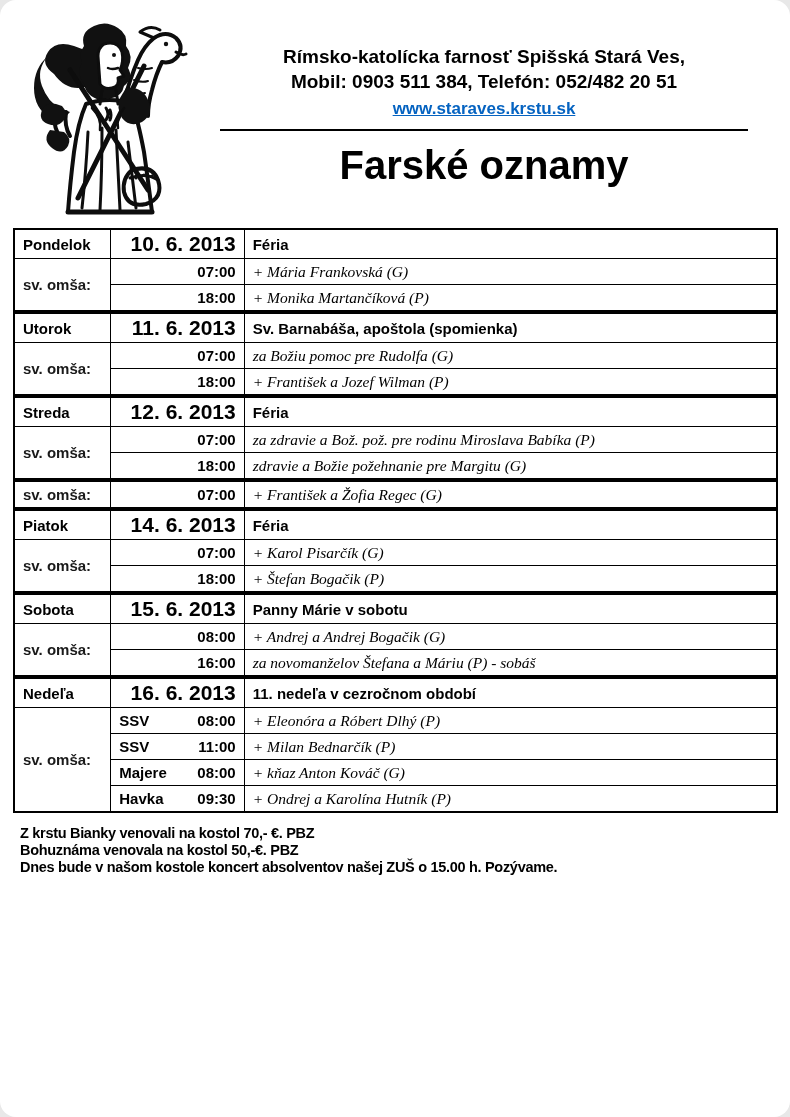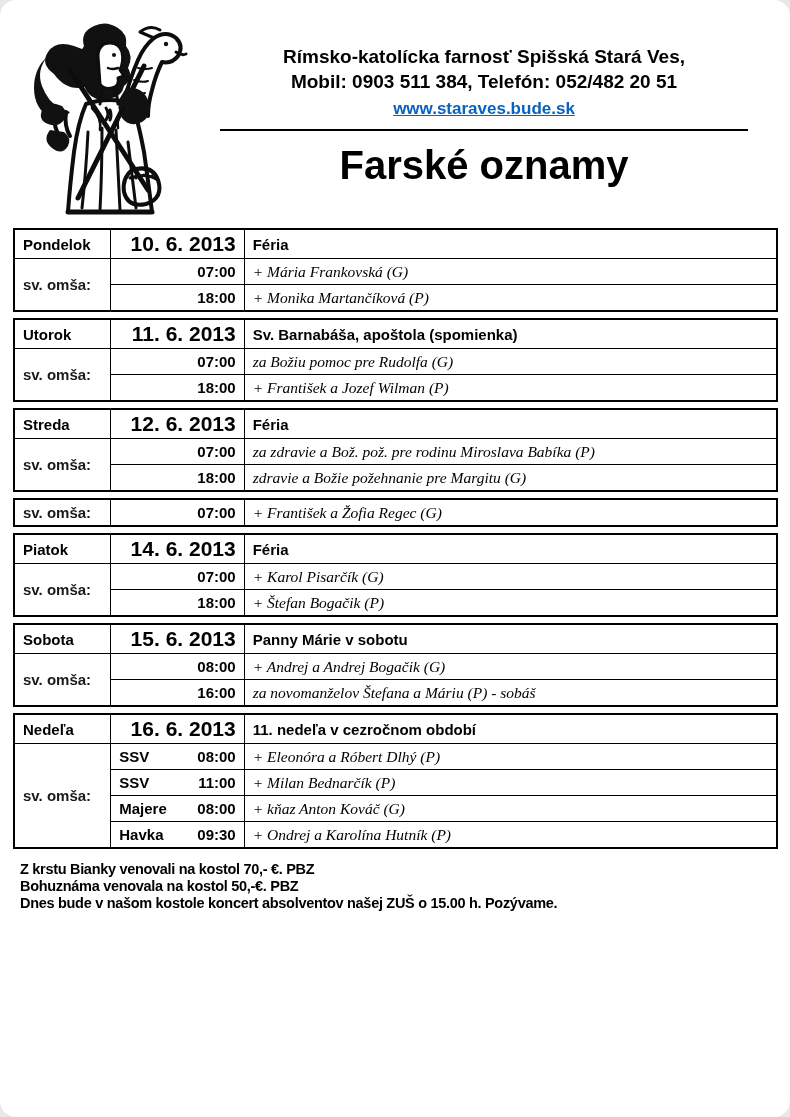--- a/index.html
+++ b/index.html
@@ -15,21 +15,21 @@
   .headtext{position:absolute;left:220px;right:42px;top:44px;text-align:center;}
   .parish-line{font-size:19px;font-weight:700;line-height:25px;}
   .contact-line{font-size:19px;font-weight:700;line-height:25px;}
   .weblink{display:inline-block;margin-top:4px;font-size:17px;font-weight:700;
     color:#0563C1;text-decoration:underline;line-height:22px;cursor:pointer;}
   .rule{border:none;border-top:2px solid #000;margin:9px 0 4px 0;}
   .doc-title{font-size:40px;font-weight:700;line-height:44px;margin-top:12px;}
   
   .tables{margin:12px 12px 0 13px;}
   table.day{border-collapse:collapse;width:765px;table-layout:fixed;
-    margin-bottom:6px;border:2px solid #000;}
+    margin-bottom:0;border:2px solid #000;}
   table.day td{border:1px solid #000;padding:2px 8px;height:21px;vertical-align:middle;
     overflow:hidden;white-space:nowrap;}
   col.c1{width:95px;} col.c2{width:131px;} col.c3{width:523px;}
   td.day-n{font-weight:700;font-size:15px;}
   td.date{font-weight:700;font-size:21px;text-align:right;}
   td.feast{font-weight:700;font-size:15px;}
   td.lbl{font-weight:700;font-size:15px;color:#1a1a1a;}
   td.time{font-weight:700;font-size:15px;text-align:right;}
   td.intent{font-family:"Liberation Serif",serif;font-style:italic;font-size:15.5px;}
   .pt{display:flex;justify-content:space-between;align-items:center;}
@@ -90,21 +90,21 @@
 
         <path class="wc" d="M62,120 q-2,40 -6,76 M76,116 q0,44 -2,82 M90,118 q2,42 4,80 M102,130 q4,34 8,66" stroke-width="3"></path>
         <path class="wc" d="M66,96 q10,10 8,22 M98,96 q-8,10 -6,20" stroke-width="2.5"></path>
 
         <path class="wc" d="M42,200 L126,200" stroke-width="5"></path>
       </svg>
     </div>
     <div class="headtext">
       <div class="parish-line">Rímsko-katolícka farnosť Spišská Stará Ves,</div>
       <div class="contact-line">Mobil: 0903 511 384, Telefón: 052/482 20 51</div>
-      <a class="weblink" style="color: rgb(5, 99, 193);">www.staraves.bude.sk</a>
+      <a class="weblink" style="color: rgb(5, 99, 193);">www.staraves.krstu.sk</a>
       <hr class="rule">
       <div class="doc-title">Farské oznamy</div>
     </div>
   </div>
 
   <div class="tables">
 
     <table class="day">
       <colgroup>
           <col class="c1">

